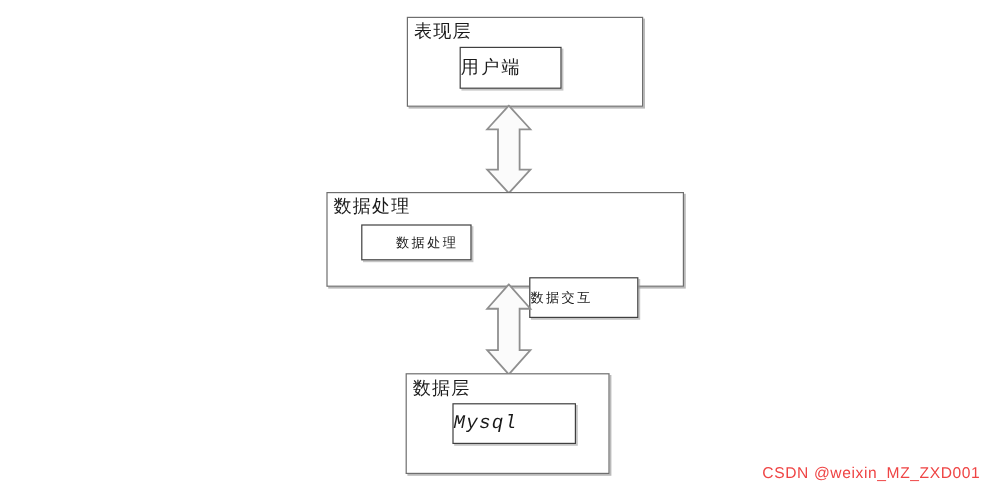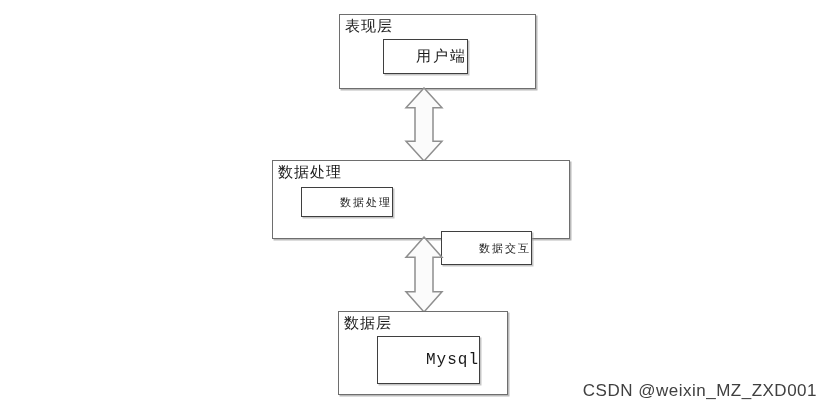--- a/index.html
+++ b/index.html
@@ -32,53 +32,53 @@
     white-space: nowrap;
   }
   .node-box {
     position: absolute;
     background: #ffffff;
     border: 1px solid #3f3f3f;
     box-shadow: 1.5px 1.5px 0 rgba(150,150,150,0.55);
     box-sizing: border-box;
     display: flex;
     align-items: center;
-    justify-content: flex-end;
+    justify-content: flex-start;
     white-space: nowrap;
   }
   .node-lg { font-size: 15px; letter-spacing: 2px; }
   .node-sm { font-size: 11px; letter-spacing: 2px; }
   .node-mono {
     font-size: 16px;
     font-family: "Liberation Mono", monospace;
     letter-spacing: 1px;
   }
   
   #layer-presentation { left: 339px; top: 14px; width: 197px; height: 75px; }
   #node-client        { left: 383px; top: 39px; width: 85px;  height: 35px; }
   
   #layer-business     { left: 272px; top: 160px; width: 298px; height: 79px; }
   #node-processing    { left: 301px; top: 187px; width: 92px;  height: 30px; padding-left: 28px; }
   #node-interaction   { left: 441px; top: 183px; width: 91px;  height: 34px; margin-top: 48px; }
   
   #layer-data         { left: 338px; top: 311px; width: 170px; height: 84px; }
-  #node-mysql         { left: 377px; top: 336px; width: 103px; height: 48px; }
+  #node-mysql         { left: 377px; top: 336px; width: 103px; height: 34px; font-style: italic; }
   .arrow-svg {
     position: absolute;
     width: 44px;
   }
   #arrow-1 { left: 402px; top: 87px;  height: 75px; }
   #arrow-2 { left: 402px; top: 236px; height: 77px; }
   .watermark {
     position: absolute;
     right: 7px;
     bottom: 9px;
-    font-size: 17px;
+    font-size: 13px;
     font-family: "Liberation Sans", sans-serif;
-    color: #404040;
+    color: #ef4444;
     letter-spacing: 0.5px;
     white-space: nowrap;
   }
 </style>
 </head>
 <body>
 
 <div class="canvas">
 
   <div class="layer-box" id="layer-presentation">

